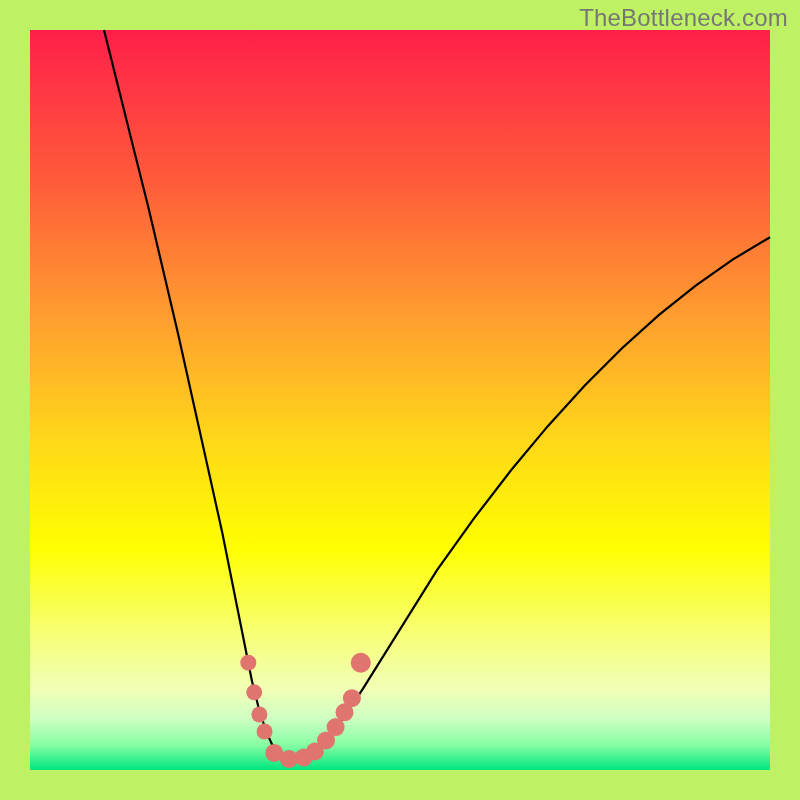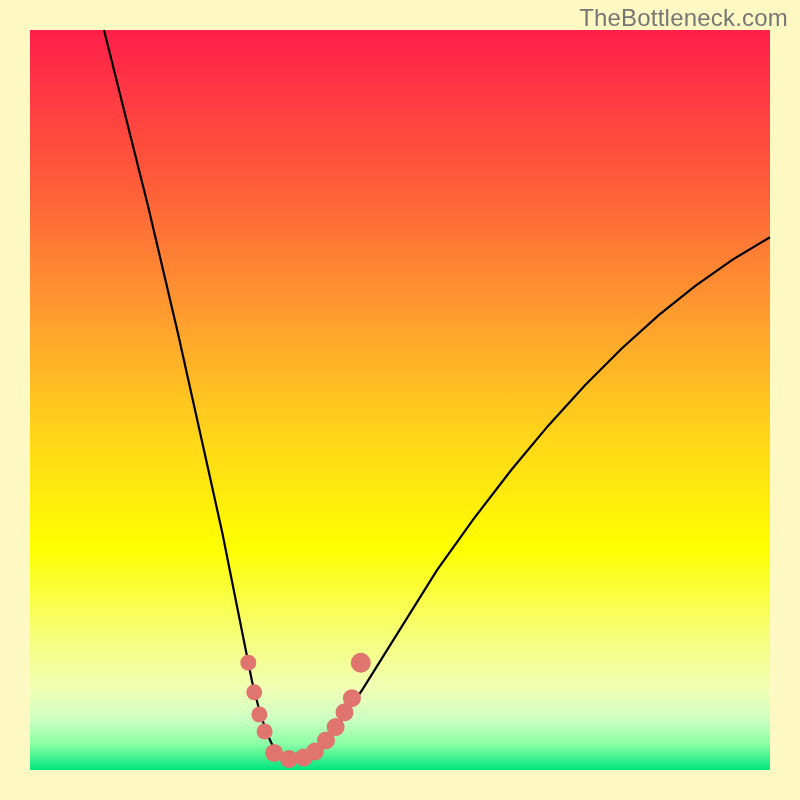--- a/index.html
+++ b/index.html
@@ -8,21 +8,21 @@
     width: 800px;
     height: 800px;
     background: #000;
     overflow: hidden;
     font-family: Arial, Helvetica, sans-serif;
   }
   .frame {
     position: absolute;
     left: 0; top: 0;
     width: 800px; height: 800px;
-    background: #fef9c3;
+    background: #bef264;
   }
   .watermark {
     position: absolute;
     top: 4px;
     right: 12px;
     color: #767676;
     font-size: 24px;
     font-weight: 500;
     letter-spacing: 0.2px;
     z-index: 10;

